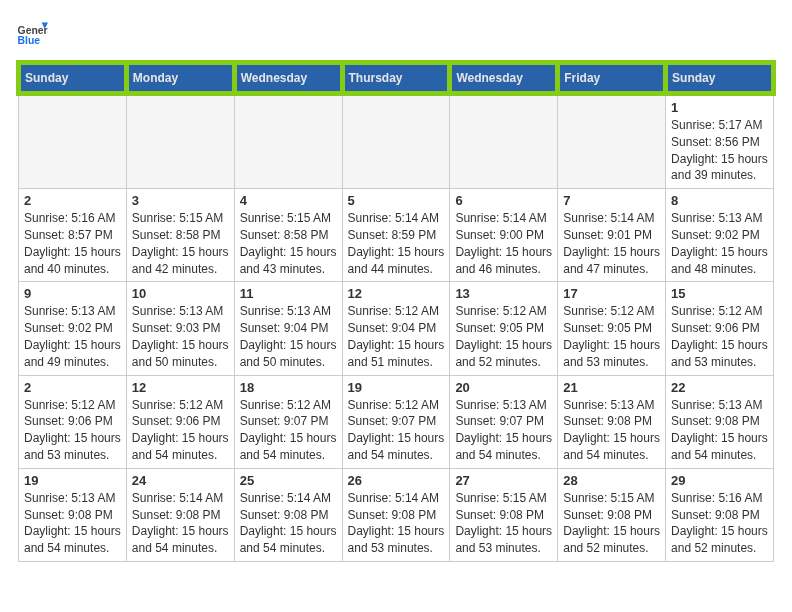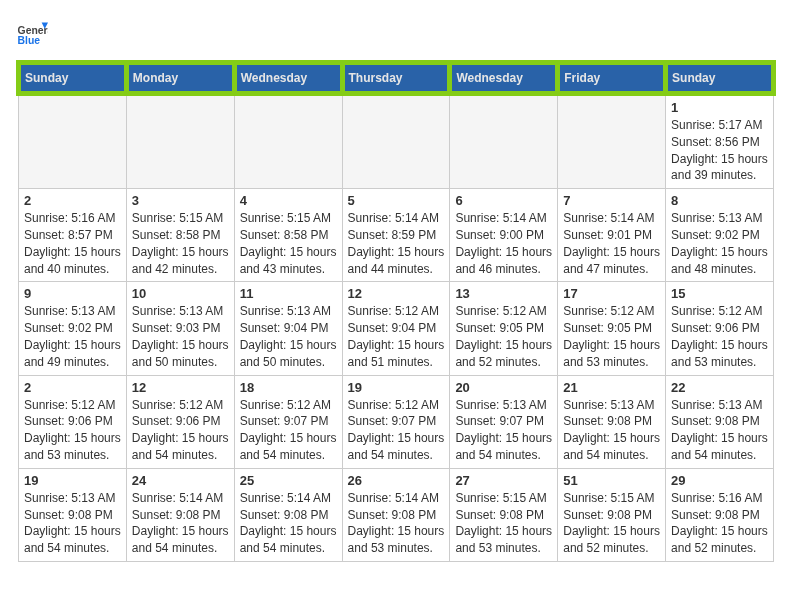--- a/index.html
+++ b/index.html
@@ -277,21 +277,21 @@
 Sunset: 9:08 PM
 Daylight: 15 hours and 53 minutes.</div>
         </td>
         <td>
           <span class="day-number">27</span>
           <div class="day-info">Sunrise: 5:15 AM
 Sunset: 9:08 PM
 Daylight: 15 hours and 53 minutes.</div>
         </td>
         <td>
-          <span class="day-number">51</span>
+          <span class="day-number">28</span>
           <div class="day-info">Sunrise: 5:15 AM
 Sunset: 9:08 PM
 Daylight: 15 hours and 52 minutes.</div>
         </td>
         <td>
           <span class="day-number">29</span>
           <div class="day-info">Sunrise: 5:16 AM
 Sunset: 9:08 PM
 Daylight: 15 hours and 52 minutes.</div>
         </td>

